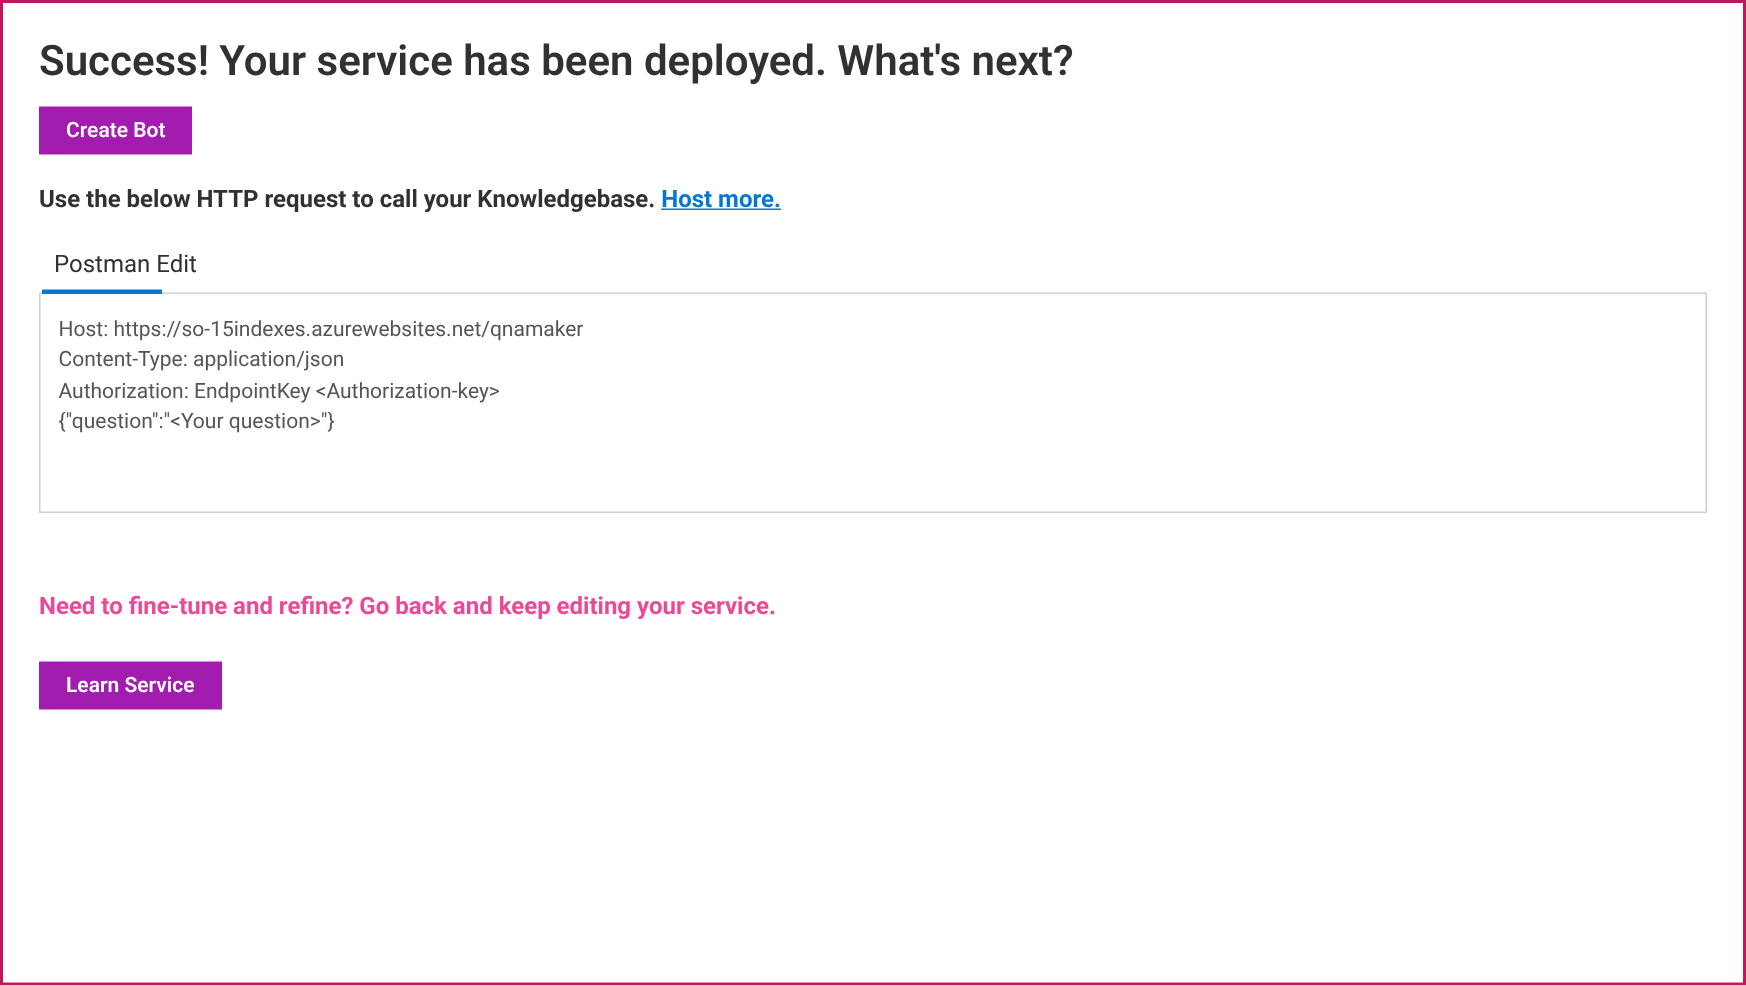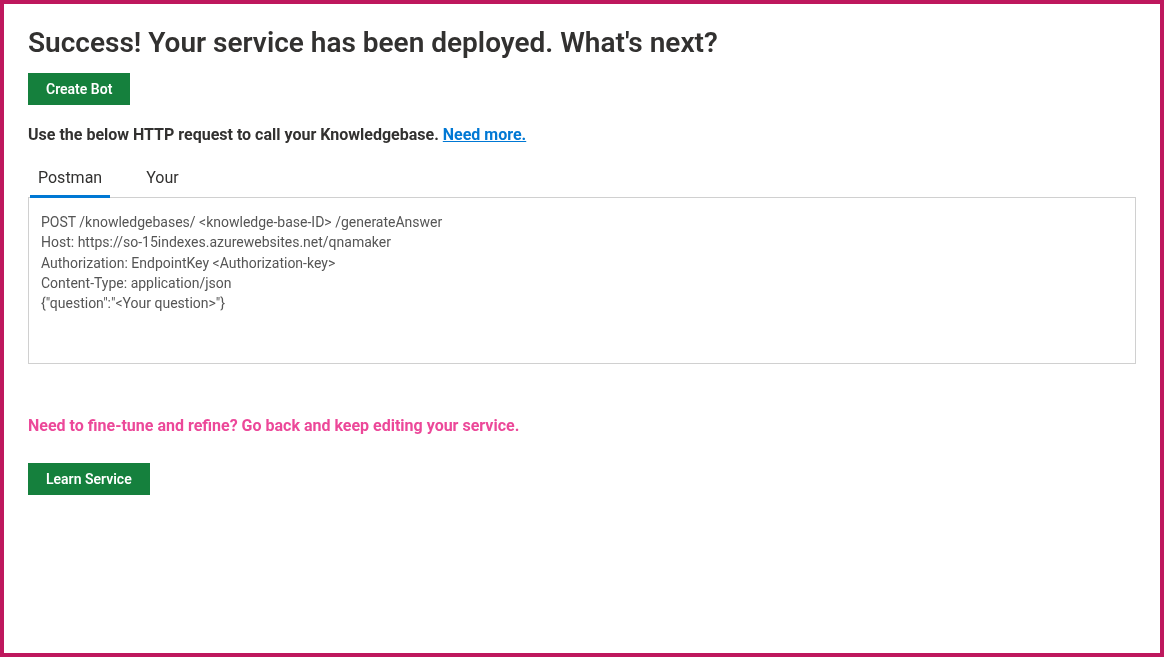--- a/index.html
+++ b/index.html
@@ -7,38 +7,38 @@
       margin: 0;
       padding: 0;
     }
     body {
       font-family: "Segoe UI", -apple-system, BlinkMacSystemFont, Roboto, sans-serif;
       background: #fff;
       width: 1164px;
       height: 657px;
     }
     .container {
-      border: 4px solid #be185d;
+      border: 2px solid #be185d;
       width: 1164px;
       height: 657px;
       padding: 22px 24px;
     }
     .page-title {
       font-size: 28px;
       font-weight: 600;
       color: #323130;
       margin-bottom: 14px;
     }
     .subtitle {
       font-size: 14px;
       color: #6e6e6e;
       margin-bottom: 52px;
     }
     .btn-primary {
-      background: #15803d;
+      background: #a21caf;
       color: #fff;
       border: none;
       font-size: 14px;
       font-weight: 600;
       padding: 8px 18px;
       cursor: pointer;
       font-family: inherit;
     }
     .create-bot-btn {
       margin-bottom: 20px;
@@ -55,21 +55,20 @@
       cursor: pointer;
     }
     .http-intro {
       font-size: 16px;
       font-weight: 700;
       color: #323130;
       margin-bottom: 18px;
     }
     .tabs {
       display: flex;
-      gap: 40px;
       margin-bottom: 0;
       padding-left: 8px;
     }
     .tab {
       font-size: 16px;
       color: #323130;
       padding: 6px 2px 10px 2px;
       cursor: pointer;
       position: relative;
     }
@@ -109,33 +108,32 @@
 <div class="container">
 
   <h1 class="page-title">Success! Your service has been deployed. What's next?</h1>
 
   <div>
     <button class="btn-primary create-bot-btn">Create Bot</button>
   </div>
 
 
   <p class="http-intro">
-    <span>Use the below HTTP request to call your Knowledgebase. </span><a class="link">Need more.</a>
+    <span>Use the below HTTP request to call your Knowledgebase. </span><a class="link">Host more.</a>
   </p>
 
   <div class="tabs">
     <div class="tab active">Postman</div>
-    <div class="tab">Your</div>
+    <div class="tab">Edit</div>
   </div>
 
   <div class="code-box">
-    <div class="code-line"><span>POST /knowledgebases/ </span><span class="placeholder">&lt;knowledge-base-ID&gt;</span><span> /generateAnswer</span></div>
     <div class="code-line">Host: https://so-15indexes.azurewebsites.net/qnamaker</div>
+    <div class="code-line">Content-Type: application/json</div>
     <div class="code-line"><span>Authorization: EndpointKey </span><span class="placeholder">&lt;Authorization-key&gt;</span></div>
-    <div class="code-line">Content-Type: application/json</div>
     <div class="code-line"><span>{"question":"</span><span class="placeholder">&lt;Your question&gt;</span><span>"}</span></div>
   </div>
 
   <p class="refine-text">Need to fine-tune and refine? Go back and keep editing your service.</p>
 
   <button class="btn-primary">Learn Service</button>
 
 </div>
 
 </body></html>

